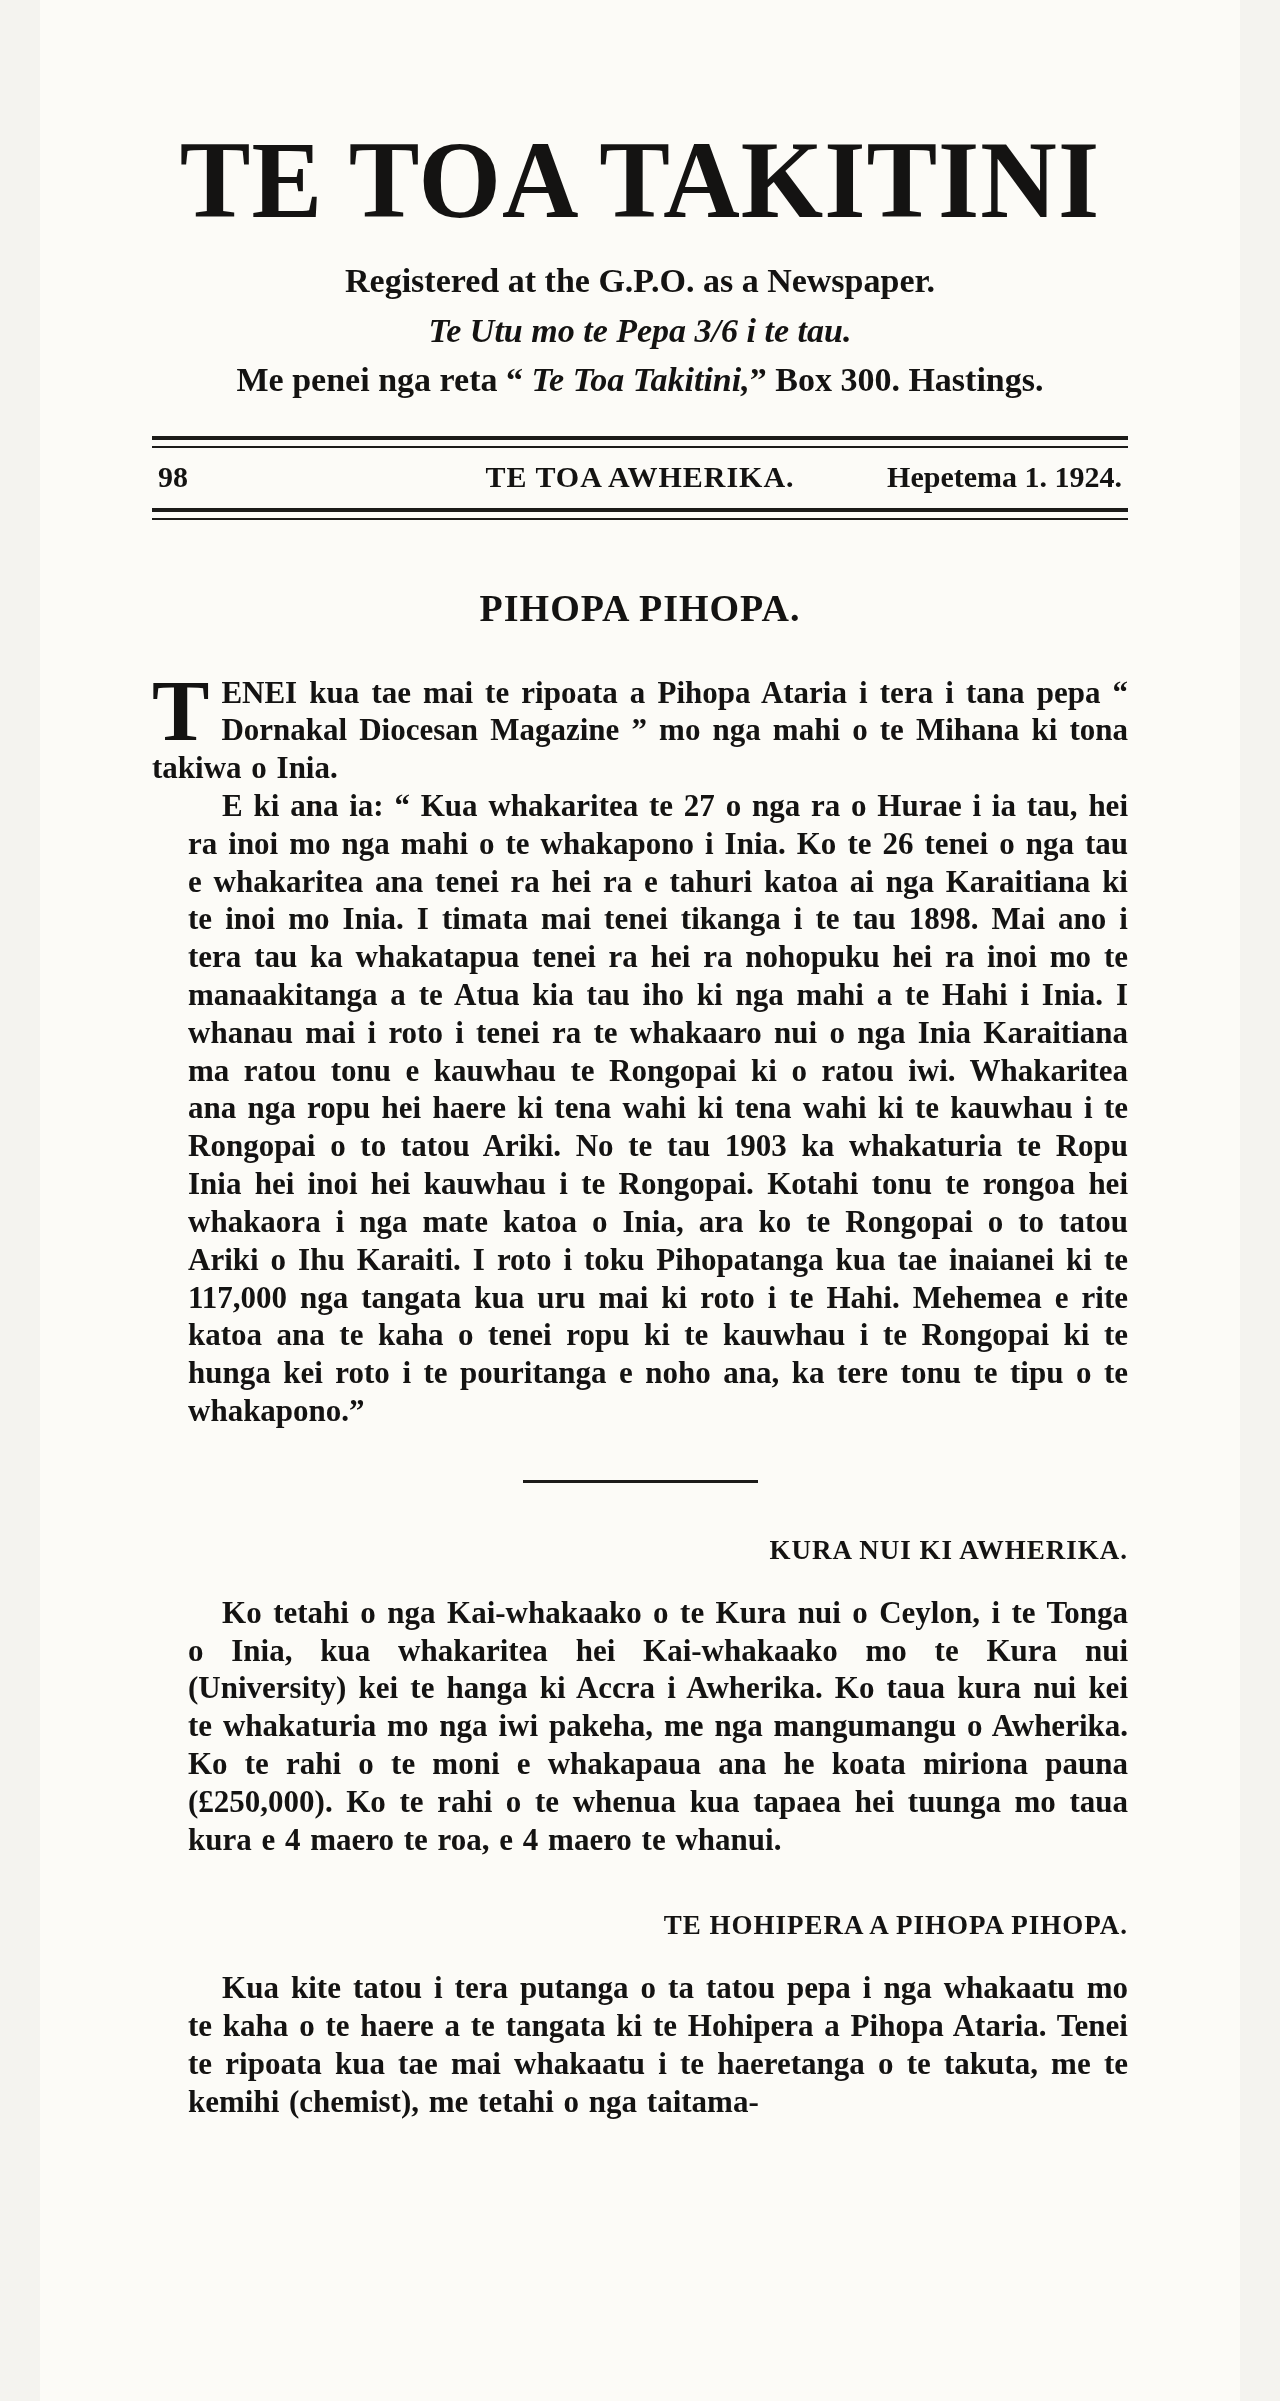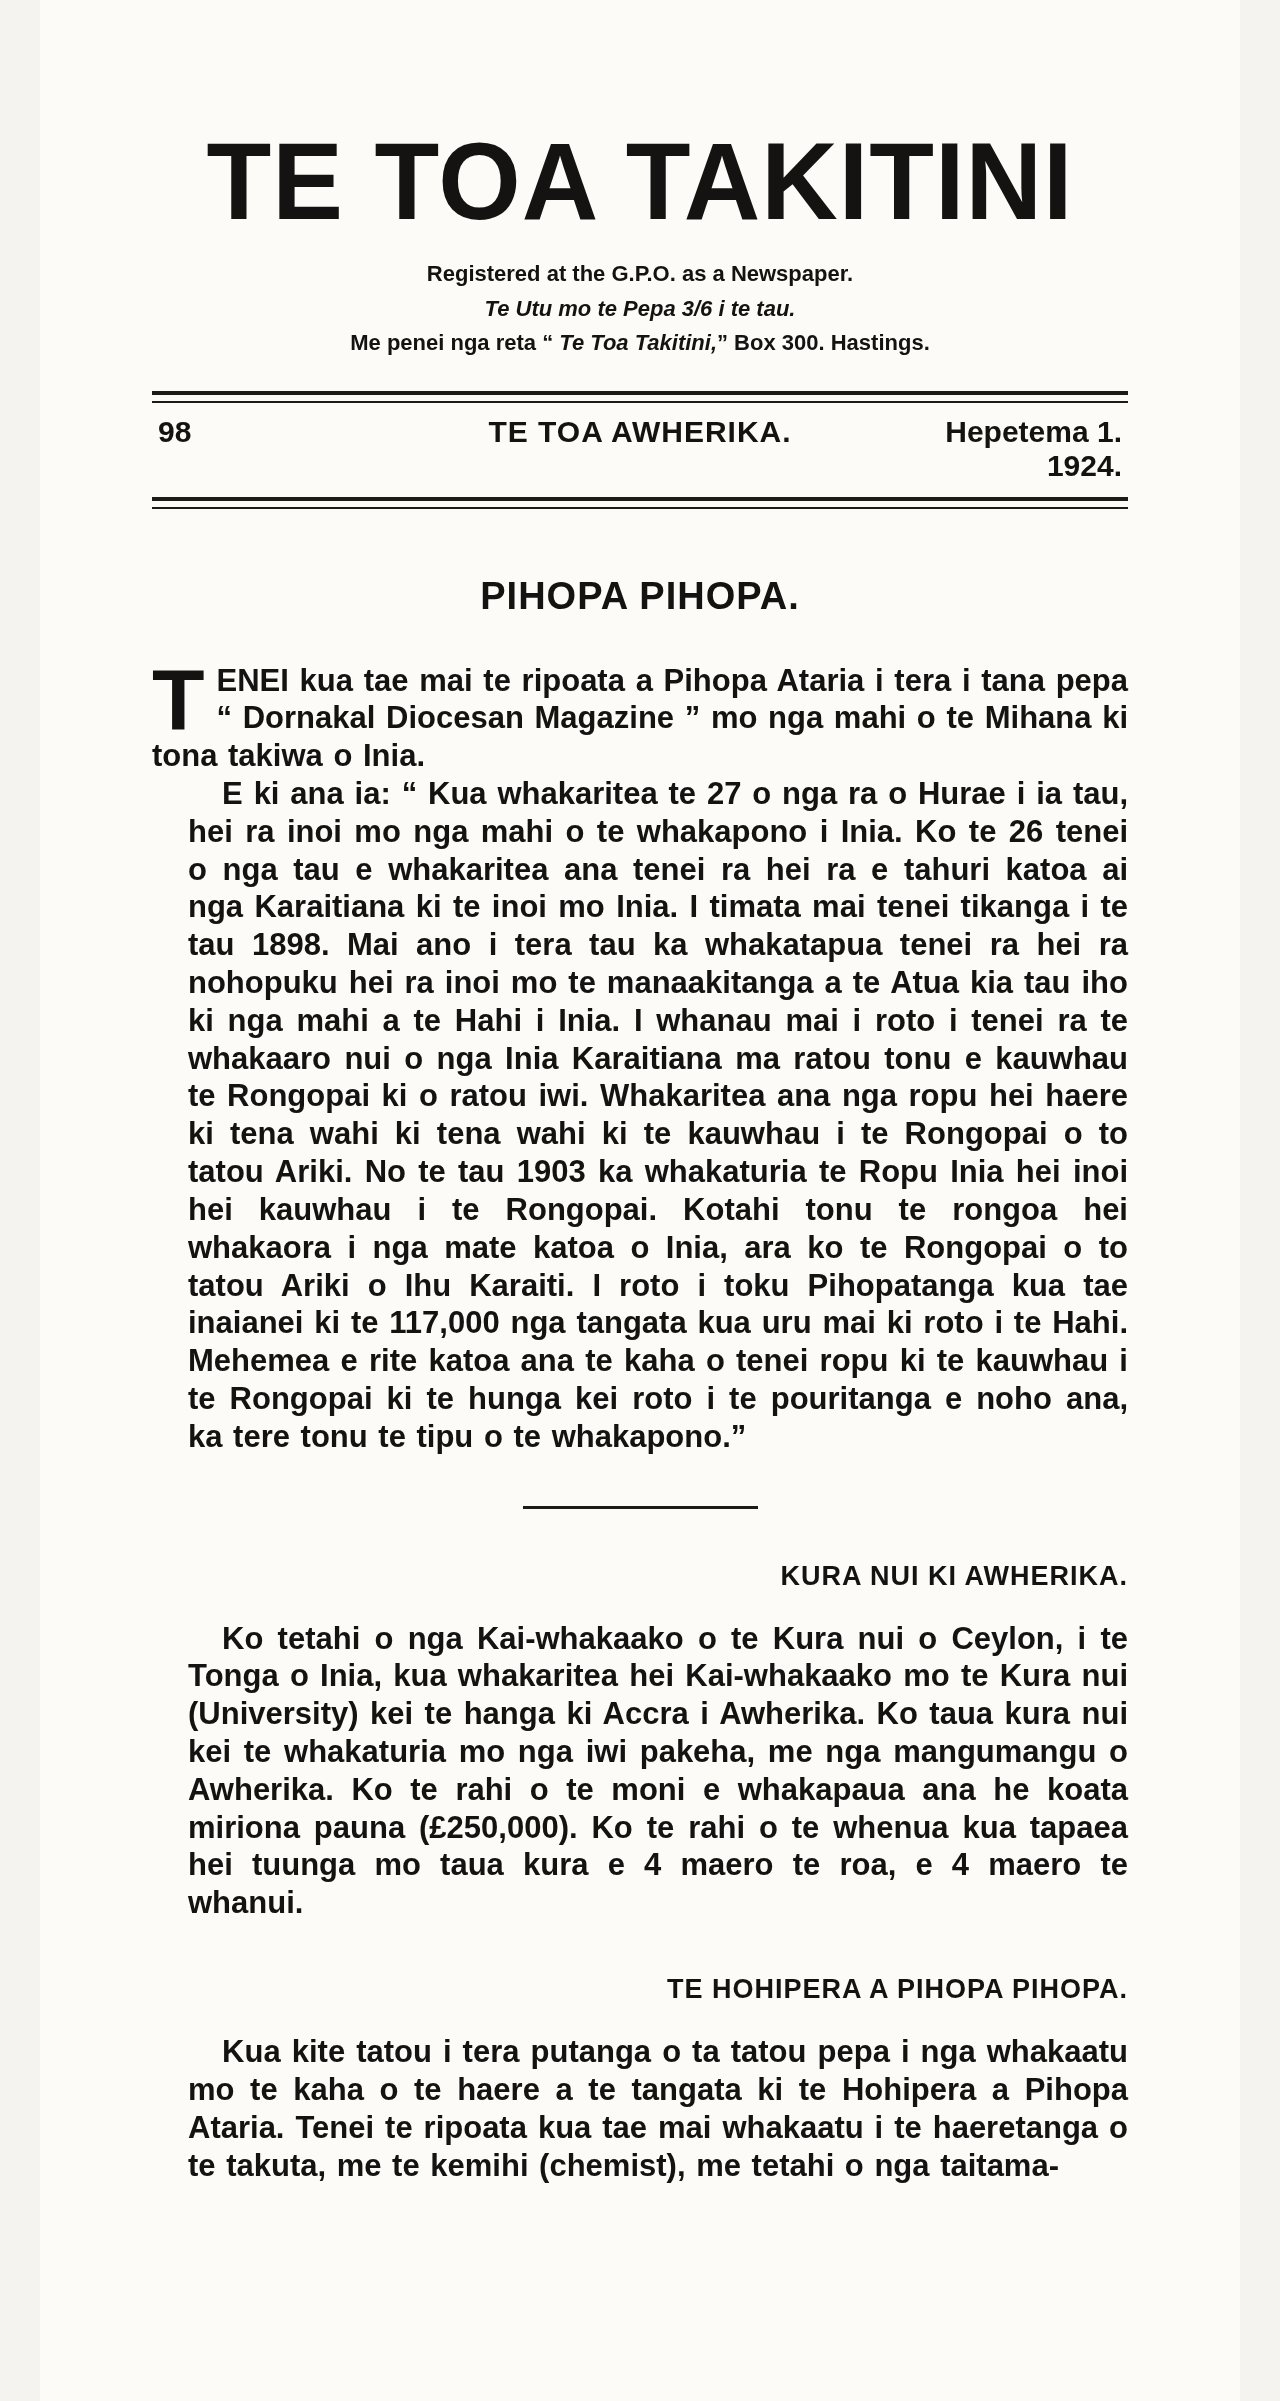--- a/index.html
+++ b/index.html
@@ -6,39 +6,39 @@
     margin: 0;
     padding: 0;
     background: #f4f3ef;
   }
   .page {
     width: 1200px;
     min-height: 2401px;
     margin: 0 auto;
     background: #fcfbf7;
     color: #141312;
-    font-family: Liberation Sans, sans-serif;
+    font-family: Liberation Serif, serif;
     box-sizing: border-box;
     padding: 128px 112px 160px 112px;
   }
 
   
   .masthead { text-align: center; }
   .masthead h1 {
     margin: 0 0 26px 0;
     font-size: 106px;
     line-height: 1.0;
     font-weight: bold;
     letter-spacing: 1px;
     white-space: nowrap;
     transform: scaleY(1.04);
   }
   .mast-line {
     margin: 7px 0;
-    font-size: 22px;
+    font-size: 34px;
     font-weight: bold;
     line-height: 1.25;
   }
   .italic { font-style: italic; }
 
   
   .rule-double {
     height: 6px;
     border-top: 4px solid #1c1b19;
     border-bottom: 2px solid #1c1b19;

